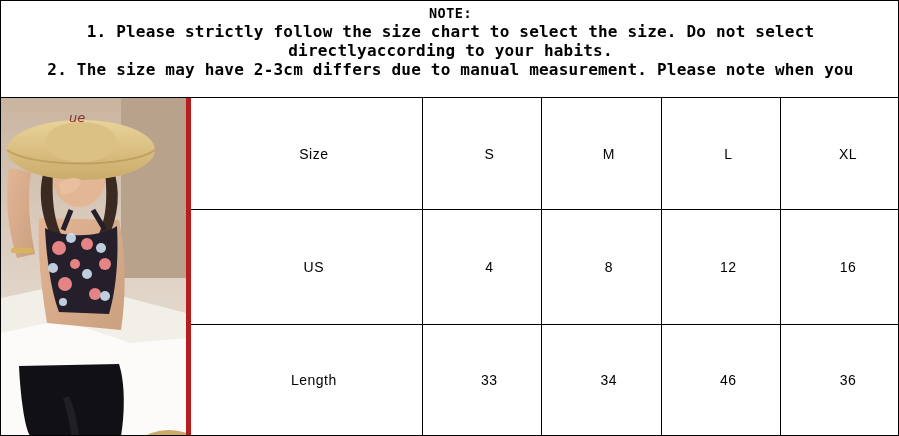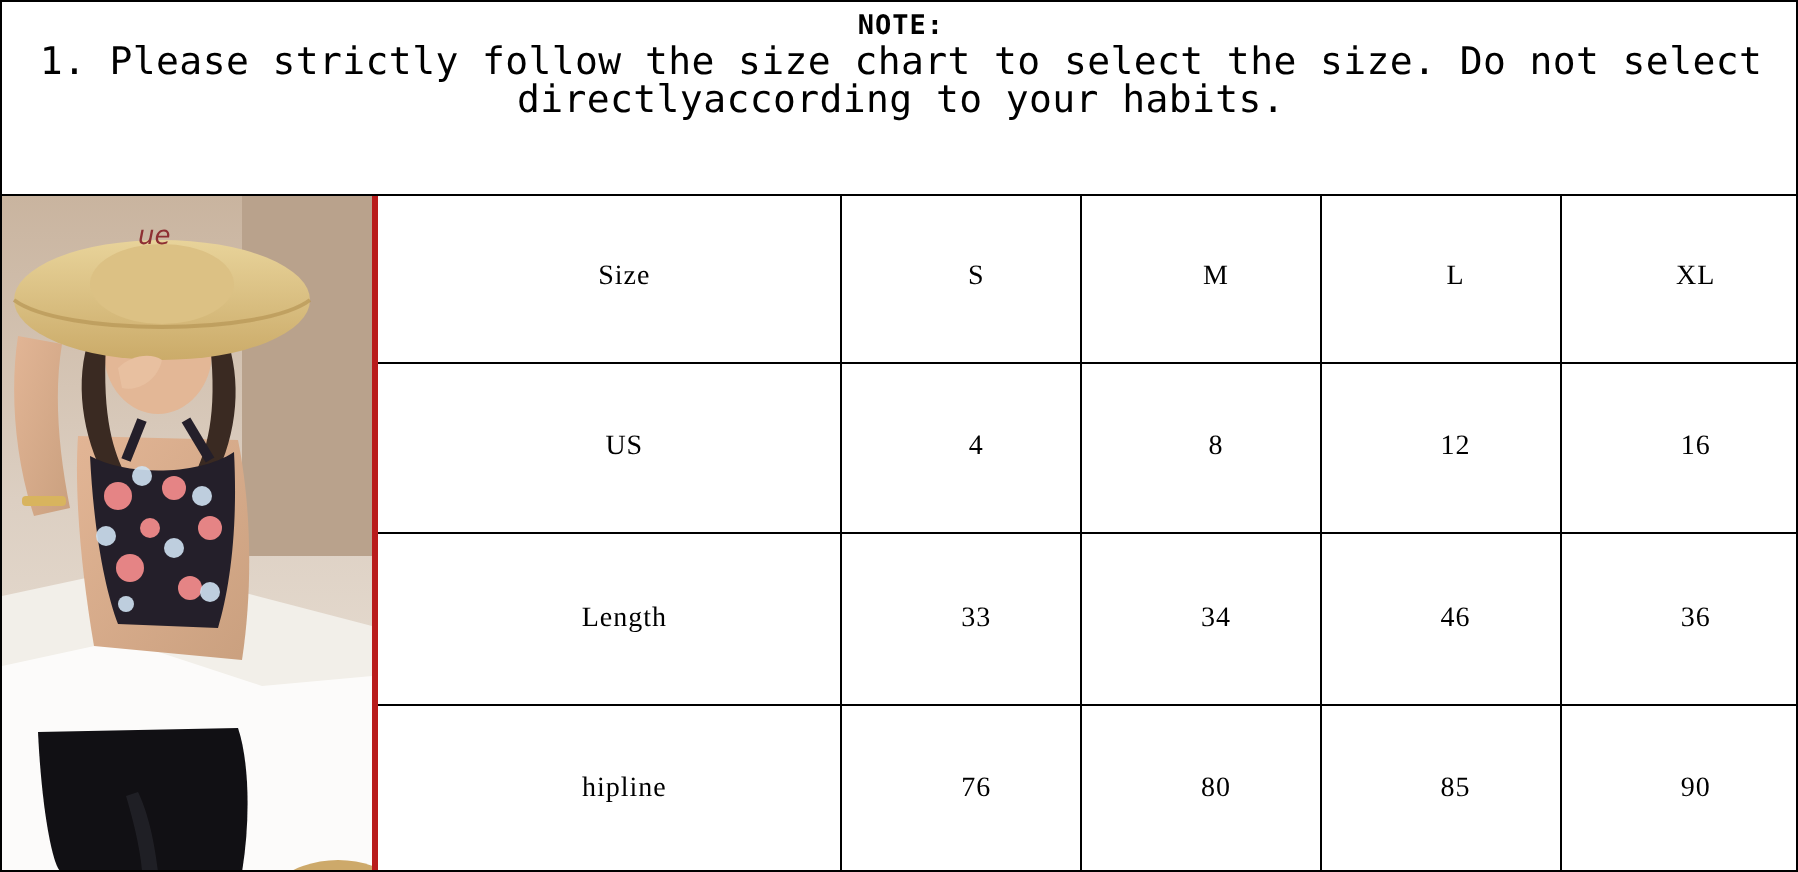--- a/index.html
+++ b/index.html
@@ -33,22 +33,22 @@
     padding: 3px 8px 0 8px;
     text-align: center;
   }
   .note-title {
     font-size: 13.5px;
     font-weight: bold;
     line-height: 18px;
     letter-spacing: 0.5px;
   }
   .note-line {
-    font-size: 19px;
-    font-weight: normal;
+    font-size: 16px;
+    font-weight: bold;
     line-height: 19px;
     letter-spacing: 0.2px;
     white-space: normal;
   }
   .note-line.l1 { padding: 0 4px; }
   .note-line.l2 { padding: 0 4px; }
 
   
   .lower {
     position: absolute;
@@ -59,21 +59,21 @@
     display: flex;
     flex-direction: row;
   }
 
   
   .photo {
     position: relative;
     width: 185px;
     height: 338px;
     flex: 0 0 185px;
-    border-right: 3px solid #b91c1c;
+    border-right: 5px solid #b91c1c;
     overflow: hidden;
     background: #b91c1c;
   }
   .photo svg { display: block; width: 100%; height: 100%; }
 
   
   .table-wrap {
     flex: 1 1 auto;
     height: 338px;
   }
@@ -82,38 +82,39 @@
     width: 100%;
     height: 100%;
     table-layout: fixed;
   }
   table.size-chart td {
     border: 1px solid #000;
     text-align: center;
     vertical-align: middle;
     font-size: 14px;
     letter-spacing: 0.5px;
-    font-family: Liberation Serif, serif;
+    font-family: Liberation Sans, sans-serif;
     padding-left: 16px;
   }
   table.size-chart tr td:first-child { border-left: none; }
   table.size-chart tr td:last-child { border-right: none; }
   table.size-chart tr:first-child td { border-top: none; }
   table.size-chart tr:last-child td { border-bottom: none; }
   col.c-label { width: 32.6%; }
   col.c-val { width: 16.85%; }
 </style>
 </head>
 <body>
 
 <div class="page">
 
   <div class="note-block">
     <div class="note-title">NOTE:</div>
     <div class="note-line l1">1.  Please strictly follow the size chart to select the size. Do not select directlyaccording to your habits.</div>
+    <div class="note-line l2">2.  The size may have 2-3cm differs due to manual measurement.  Please note when you</div>
   </div>
 
   <div class="lower">
 
     <div class="photo">
       <svg viewBox="0 0 185 338" preserveAspectRatio="none">
         <defs>
           <linearGradient id="bgGrad" x1="0" y1="0" x2="0" y2="1">
             <stop offset="0%" stop-color="#c9b49f"></stop>
             <stop offset="45%" stop-color="#dccfc2"></stop>
@@ -207,25 +208,18 @@
             <td>12</td>
             <td>16</td>
           </tr>
           <tr>
             <td>Length</td>
             <td>33</td>
             <td>34</td>
             <td>46</td>
             <td>36</td>
           </tr>
-          <tr>
-            <td>hipline</td>
-            <td>76</td>
-            <td>80</td>
-            <td>85</td>
-            <td>90</td>
-          </tr>
         </tbody>
       </table>
     </div>
 
   </div>
 </div>
 
 </body></html>

